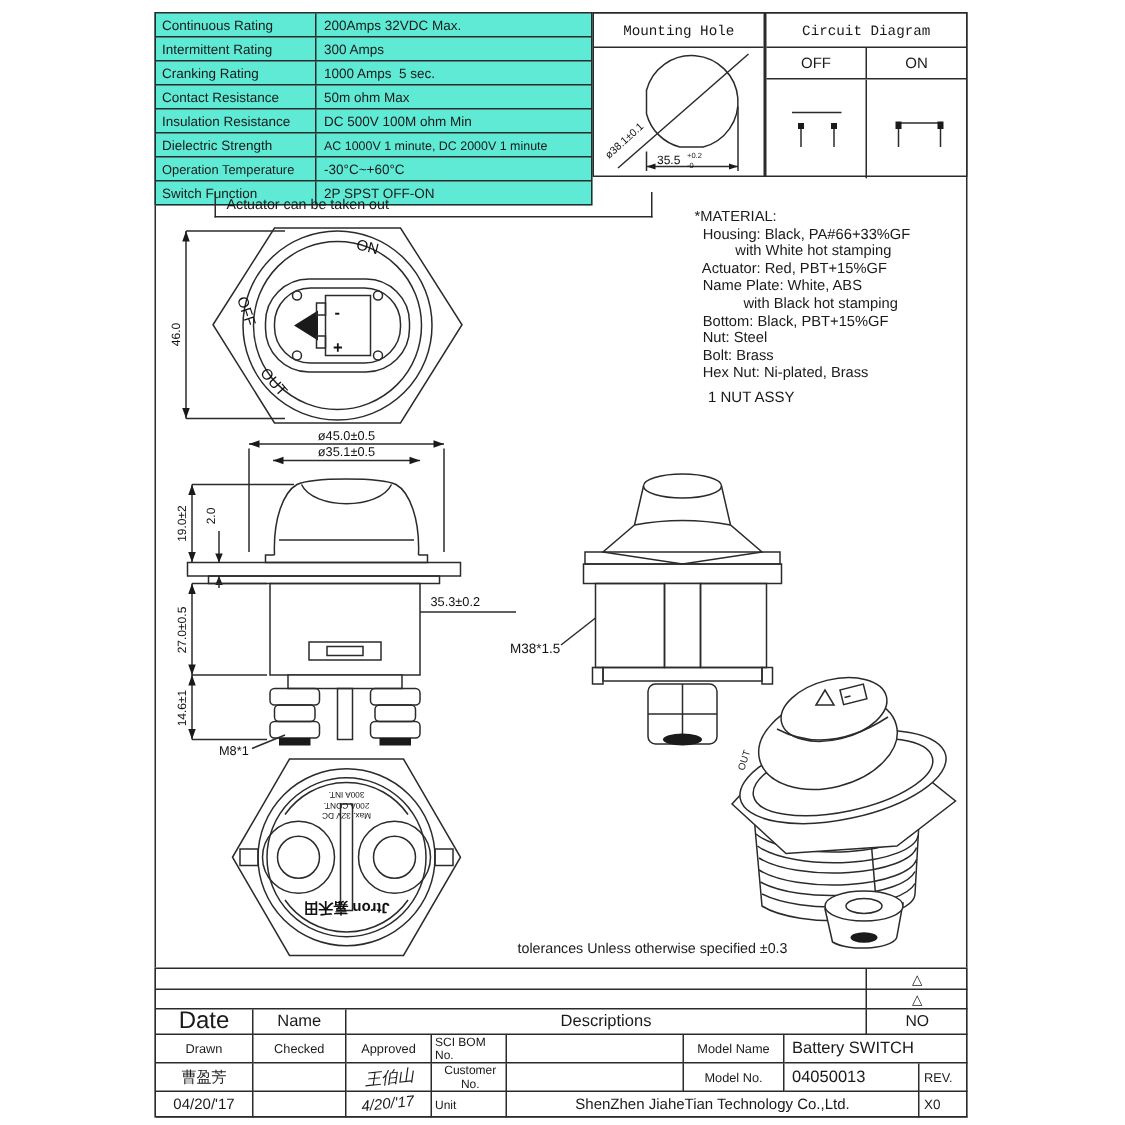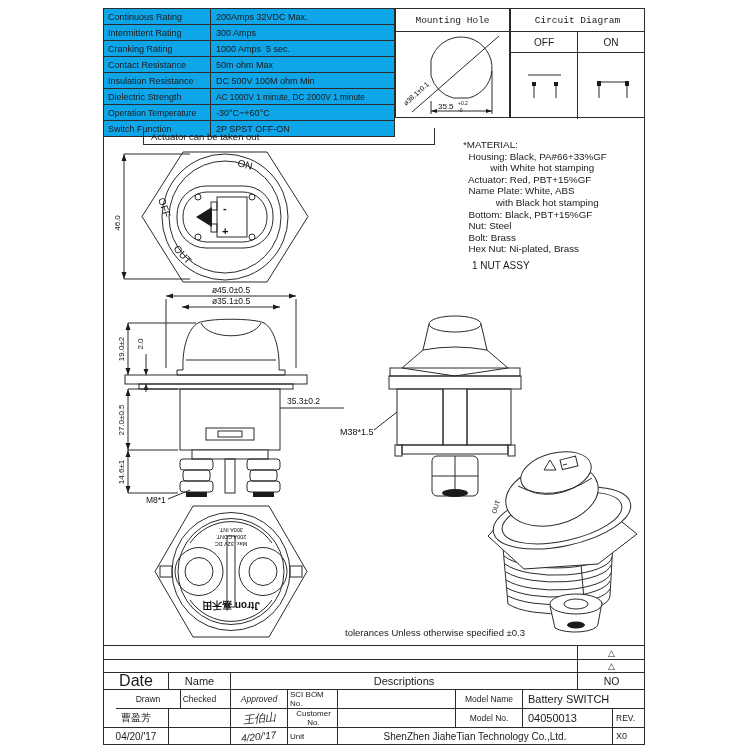--- a/index.html
+++ b/index.html
@@ -1,20 +1,20 @@
 <!DOCTYPE html>
 <html><head>
 <meta charset="utf-8">
 <style>
   html,body{margin:0;padding:0;background:#ffffff;}
   body{width:750px;height:750px;position:relative;font-family:"Liberation Sans",sans-serif;color:#1a1a1a;}
   .abs{position:absolute;box-sizing:border-box;}
   .frame{border:1.5px solid #2b2b2b;}
   
-  .spec{left:103px;top:8px;width:292px;border:1px solid #2b2b2b;background:#0ea5e9;}
+  .spec{left:103px;top:8px;width:292px;border:1px solid #2b2b2b;background:#5eead4;}
   .spec .r{display:flex;height:15px;border-bottom:1px solid #2b2b2b;}
   .spec .r:last-child{border-bottom:none;}
   .sl{width:107px;border-right:1px solid #2b2b2b;font-size:9px;display:flex;align-items:center;padding-left:4px;box-sizing:border-box;white-space:pre;}
   .sv{flex:1;font-size:9px;display:flex;align-items:center;padding-left:5px;box-sizing:border-box;white-space:pre;}
   .noterow{left:103px;top:128px;width:292px;height:17px;border:1px solid #2b2b2b;border-top:none;font-size:9.5px;display:flex;align-items:center;padding-left:7px;margin-left:40px;}
   
   .mh{left:395px;top:8px;width:115px;height:110px;border:1px solid #2b2b2b;}
   .cd{left:510px;top:8px;width:135px;height:110px;border:1px solid #2b2b2b;}
   .hdr{height:22px;border-bottom:1px solid #2b2b2b;display:flex;align-items:center;justify-content:center;font-size:9.5px;font-family:Liberation Mono, monospace;}
   .cdrow{display:flex;height:20px;border-bottom:1px solid #2b2b2b;}
@@ -312,23 +312,23 @@
   <div class="tc" style="left:0;top:0;width:474px;height:14px;"></div>
   <div class="tc noR" style="left:474px;top:0;width:67px;height:14px;font-size:9px;">△</div>
   <div class="tc" style="left:0;top:14px;width:474px;height:13px;"></div>
   <div class="tc noR" style="left:474px;top:14px;width:67px;height:13px;font-size:9px;">△</div>
 
   <div class="tc" style="left:0;top:27px;width:65px;height:17px;font-size:16px;">Date</div>
   <div class="tc" style="left:65px;top:27px;width:62px;height:17px;font-size:11px;">Name</div>
   <div class="tc" style="left:127px;top:27px;width:347px;height:17px;font-size:11px;">Descriptions</div>
   <div class="tc noR" style="left:474px;top:27px;width:67px;height:17px;font-size:10.5px;">NO</div>
 
-  <div class="tc" style="left:12px;top:44px;width:65px;height:19px;">Drawn</div>
+  <div class="tc" style="left:0;top:44px;width:65px;height:19px;">Drawn</div>
   <div class="tc" style="left:65px;top:44px;width:62px;height:19px;">Checked</div>
-  <div class="tc" style="left:127px;top:44px;width:57px;height:19px;font-style:italic;">Approved</div>
+  <div class="tc" style="left:127px;top:44px;width:57px;height:19px;">Approved</div>
   <div class="tc left" style="left:184px;top:44px;width:50px;height:19px;font-size:8px;padding-left:2px;">SCI BOM No.</div>
   <div class="tc" style="left:234px;top:44px;width:118px;height:19px;"></div>
   <div class="tc" style="left:352px;top:44px;width:67px;height:19px;">Model Name</div>
   <div class="tc left noR" style="left:419px;top:44px;width:122px;height:19px;font-size:11px;">Battery SWITCH</div>
 
   <div class="tc" style="left:0;top:63px;width:65px;height:19px;font-size:10px;">曹盈芳</div>
   <div class="tc" style="left:65px;top:63px;width:62px;height:19px;"></div>
   <div class="tc" style="left:127px;top:63px;width:57px;height:19px;">
       <span class="hand">王伯山</span>
     </div>

